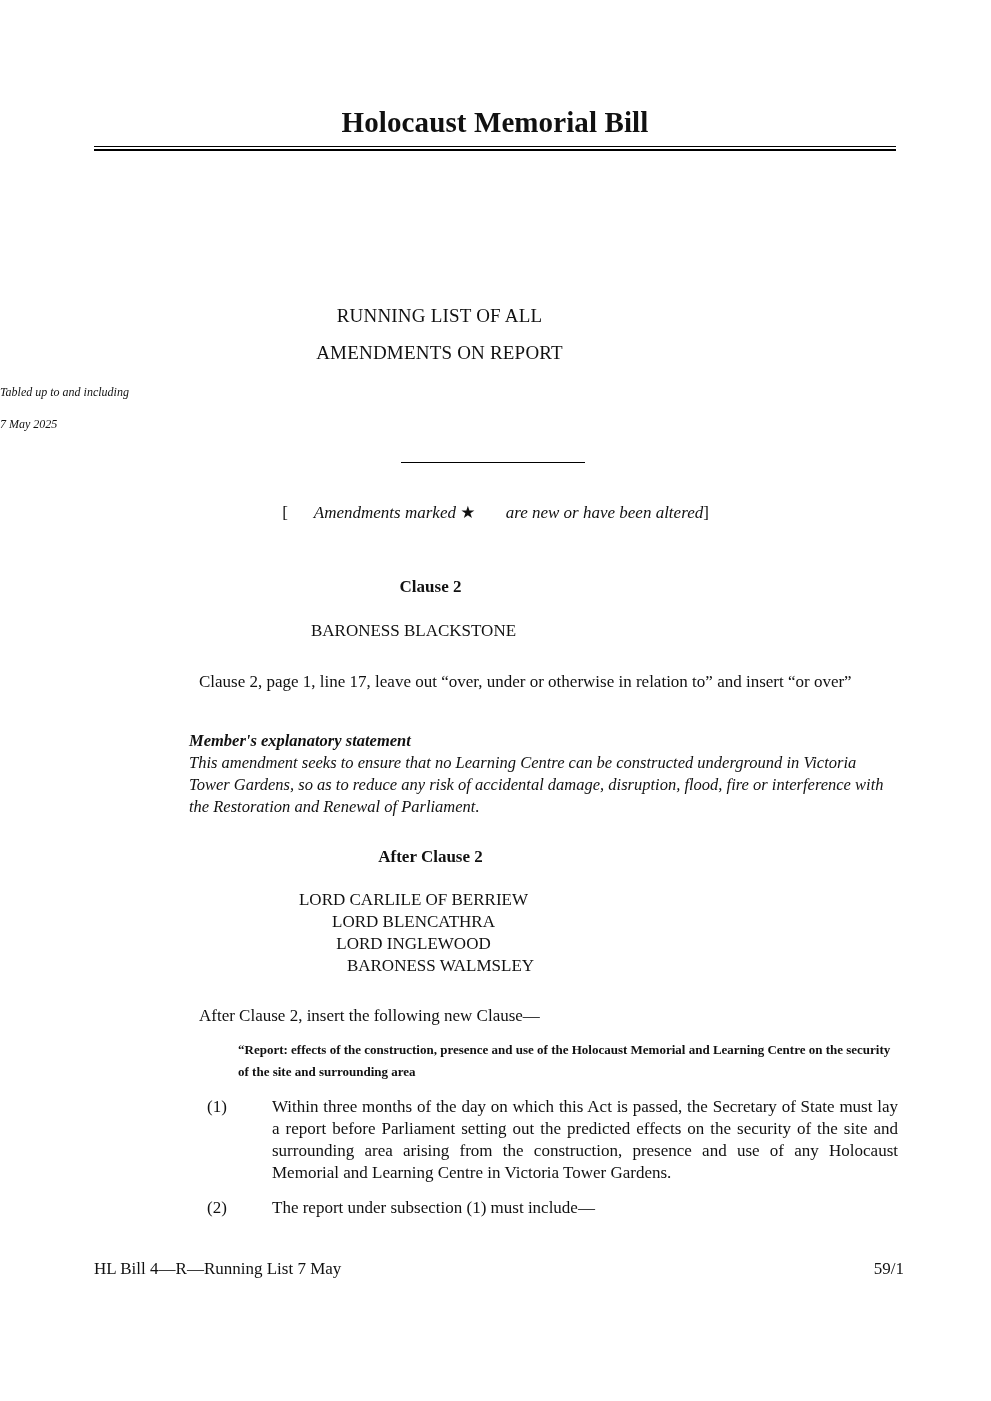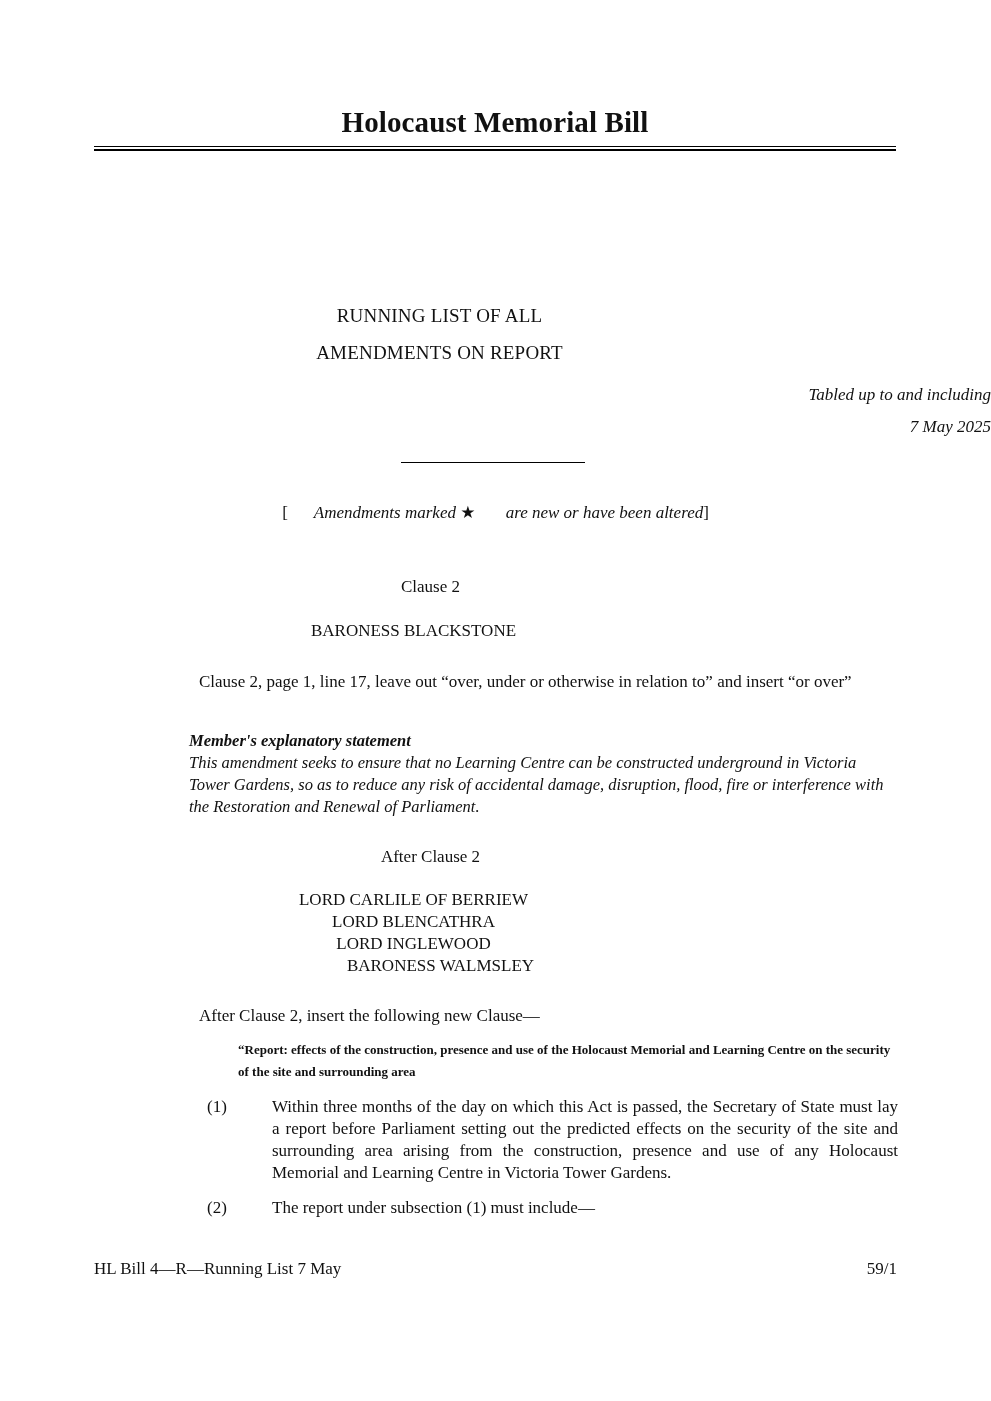--- a/index.html
+++ b/index.html
@@ -29,36 +29,36 @@
     #title-rule-thick {
       left: 94px; width: 802px; top: 149px; height: 0;
       border-top: 2.6px solid #000;
     }
 
     .heading-line {
       left: 0; width: 879px; text-align: center;
       font-size: 19px; letter-spacing: 0.2px;
     }
     .italic-line {
-      left: 0; width: 991px; text-align: right;
-      font-size: 17px; font-style: italic;
+      left: 0; width: 991px; text-align: left;
+      font-size: 12px; font-style: italic;
     }
     #short-rule {
       left: 401px; width: 184px; top: 462px; height: 0;
       border-top: 1.4px solid #000;
     }
     #marked-note {
       left: 0; width: 991px; text-align: center; top: 502px;
       font-size: 17px;
     }
     #marked-note .it { font-style: italic; margin-left: 26px; }
 
     .clause-heading {
       left: 0; width: 861px; text-align: center;
-      font-size: 17px; font-weight: normal;
+      font-size: 17px; font-weight: bold;
     }
     .member-name {
       left: 0; width: 827px; text-align: center;
       font-size: 17px; line-height: 21.5px;
     }
     .body-text {
       left: 189px; width: 710px;
       font-size: 17px; line-height: 19px; margin-left: 10px;
     }
     .stmt-heading {
@@ -83,21 +83,21 @@
     }
     .subsection .txt {
       flex: 1;
       text-align: justify;
       margin-left: 24px;
     }
     #footer-left {
       left: 94px; top: 1259px; font-size: 17px;
     }
     #footer-right {
-      right: 94px; top: 1259px; font-size: 17px; text-align: right;
+      right: 87px; top: 1259px; font-size: 17px; text-align: right;
     }
   </style>
 </head>
 <body>
 
 <div id="doc-title" class="abs">Holocaust Memorial Bill</div>
 <div id="title-rule-thin" class="abs"></div>
 <div id="title-rule-thick" class="abs"></div>
 
 <div class="abs heading-line" style="top:305px;">RUNNING LIST OF ALL</div>

